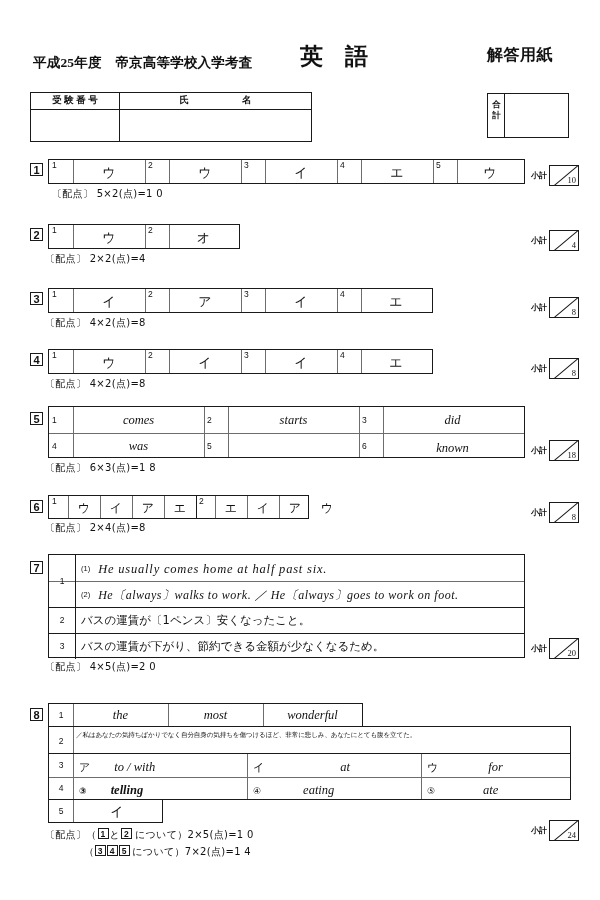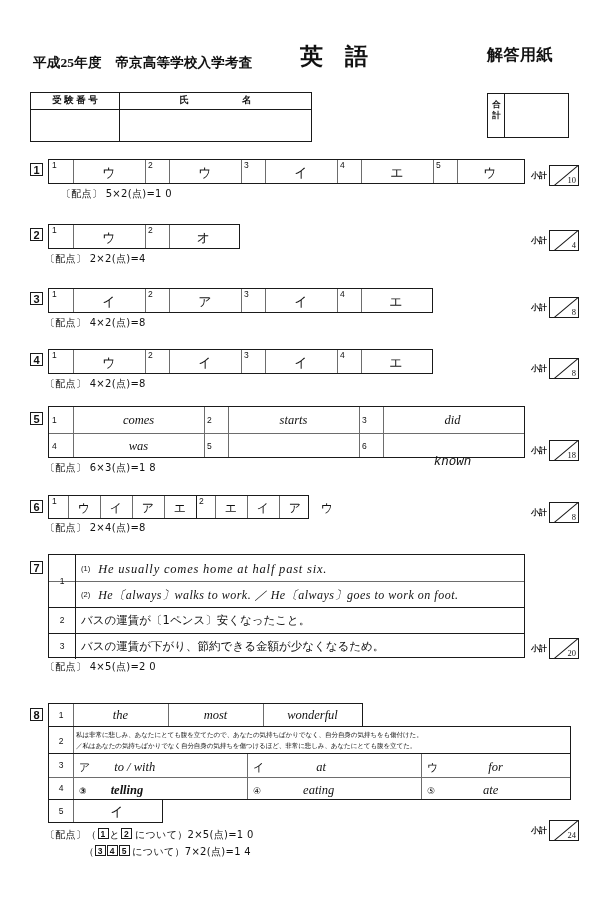--- a/index.html
+++ b/index.html
@@ -304,21 +304,21 @@
     <div class="sep" style="left:24px;"></div>
       <div class="sep" style="left:96px;"></div>
     <div class="sep" style="left:120px;"></div>
       <div class="sep" style="left:192px;"></div>
     <div class="sep" style="left:216px;"></div>
       <div class="sep" style="left:288px;"></div>
     <div class="sep" style="left:312px;"></div>
       <div class="sep" style="left:384px;"></div>
     <div class="sep" style="left:408px;"></div>
   </div>
-  <div class="haiten" style="left:61px; top:187px;">〔配点〕 5×2(点)=1 0</div>
+  <div class="haiten" style="left:52px; top:187px;">〔配点〕 5×2(点)=1 0</div>
   <div class="subtotal" style="left:531px; top:165px;">
     <span class="sl">小計</span><span class="sbox"><span class="slash"></span><span class="max">10</span></span>
   </div>
 
   <div class="qnum" style="left:30px; top:228px;">2</div>
   <div class="atable" style="left:48px; top:224px; width:192px; height:25px;">
     <div class="cell num" style="left:0px;  width:24px;">1</div>
     <div class="cell kana" style="left:24px; width:72px; line-height:25px;">ウ</div>
     <div class="cell num" style="left:96px; width:24px;">2</div>
     <div class="cell kana" style="left:120px;width:69px; line-height:25px;">オ</div>
@@ -385,21 +385,21 @@
     <div class="cell eng" style="left:24px; width:131px; height:26px; line-height:26px;">comes</div>
     <div class="cell num" style="left:155px;width:24px; height:26px; line-height:26px;">2</div>
     <div class="cell eng" style="left:179px;width:131px; height:26px; line-height:26px;">starts</div>
     <div class="cell num" style="left:310px;width:24px; height:26px; line-height:26px;">3</div>
     <div class="cell eng" style="left:334px;width:139px; height:26px; line-height:26px;">did</div>
 
     <div class="cell num" style="left:0px;  top:26px; width:24px; height:26px; line-height:26px;">4</div>
     <div class="cell eng" style="left:24px; top:26px; width:131px; height:26px; line-height:26px;">was</div>
     <div class="cell num" style="left:155px;top:26px; width:24px; height:26px; line-height:26px;">5</div>
     <div class="cell num" style="left:310px;top:26px; width:24px; height:26px; line-height:26px;">6</div>
-    <div class="cell eng" style="left:334px;top:42px; width:139px; height:26px; line-height:26px;font-family:Liberation Mono, monospace;">known</div>
+    <div class="cell eng" style="left:334px;top:28px; width:139px; height:26px; line-height:26px;">known</div>
     <div class="sep" style="left:24px;"></div>
       <div class="sep" style="left:155px;"></div>
     <div class="sep" style="left:179px;"></div>
       <div class="sep" style="left:310px;"></div>
     <div class="sep" style="left:334px;"></div>
   </div>
   <div class="haiten" style="left:45px; top:461px;">〔配点〕 6×3(点)=1 8</div>
   <div class="subtotal" style="left:531px; top:440px;">
     <span class="sl">小計</span><span class="sbox"><span class="slash"></span><span class="max">18</span></span>
   </div>
@@ -470,39 +470,38 @@
     <div class="cell eng" style="left:214px;width:99px; line-height:23px;">wonderful</div>
     <div class="sep" style="left:24px;"></div>
       <div class="sep" style="left:119px;"></div>
     <div class="sep" style="left:214px;"></div>
   </div>
 
   <div class="atable" style="left:48px; top:726px; width:523px; height:28px;">
     <div class="cell num" style="left:0px; width:24px; line-height:28px; text-align:center; padding-left:0;">2</div>
     <div class="sep" style="left:24px;"></div>
     <div style="position:absolute; left:27px; top:3px; width:492px;">
-      <div class="q8-dense">私は非常に悲しみ、あなたにとても腹を立てたので、あなたの気持ちばかりでなく、自分自身の気持ちをも傷付けた。</div>
       <div class="q8-dense">／私はあなたの気持ちばかりでなく自分自身の気持ちを傷つけるほど、非常に悲しみ、あなたにとても腹を立てた。</div>
     </div>
   </div>
 
   <div class="atable" style="left:48px; top:754px; width:523px; height:46px; border-top:none;">
     <div class="hsep" style="top:23px;"></div>
     <div class="sep" style="left:24px;"></div>
     <div class="sep" style="left:198px;"></div>
     <div class="sep" style="left:372px;"></div>
 
     <div class="cell num" style="left:0px; top:0; width:24px; height:23px; line-height:23px; text-align:center; padding-left:0;">3</div>
     <div style="position:absolute; left:30px; top:0; width:165px; height:23px; line-height:23px;">
       <span class="kana-sm" style="font-size:11px;">ア</span>
       <span class="eng" style="margin-left:20px;">to / with</span>
     </div>
     <div style="position:absolute; left:204px; top:0; width:165px; height:23px; line-height:23px;">
       <span class="kana-sm" style="font-size:11px;">イ</span>
-      <span class="eng" style="margin-left:48px;">at</span>
+      <span class="eng" style="margin-left:72px;">at</span>
     </div>
     <div style="position:absolute; left:378px; top:0; width:165px; height:23px; line-height:23px;">
       <span class="kana-sm" style="font-size:11px;">ウ</span>
       <span class="eng" style="margin-left:46px;">for</span>
     </div>
 
     <div class="cell num" style="left:0px; top:23px; width:24px; height:23px; line-height:23px; text-align:center; padding-left:0;">4</div>
     <div style="position:absolute; left:30px; top:23px; width:165px; height:23px; line-height:23px;font-weight:bold;">
       <span class="circnum">③</span>
       <span class="eng" style="margin-left:20px;">telling</span>

